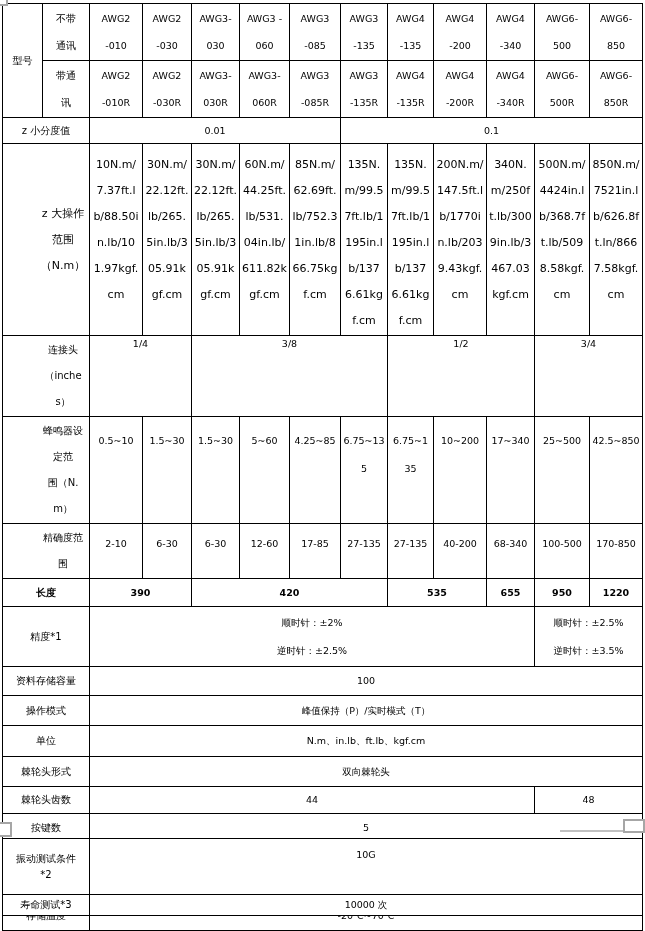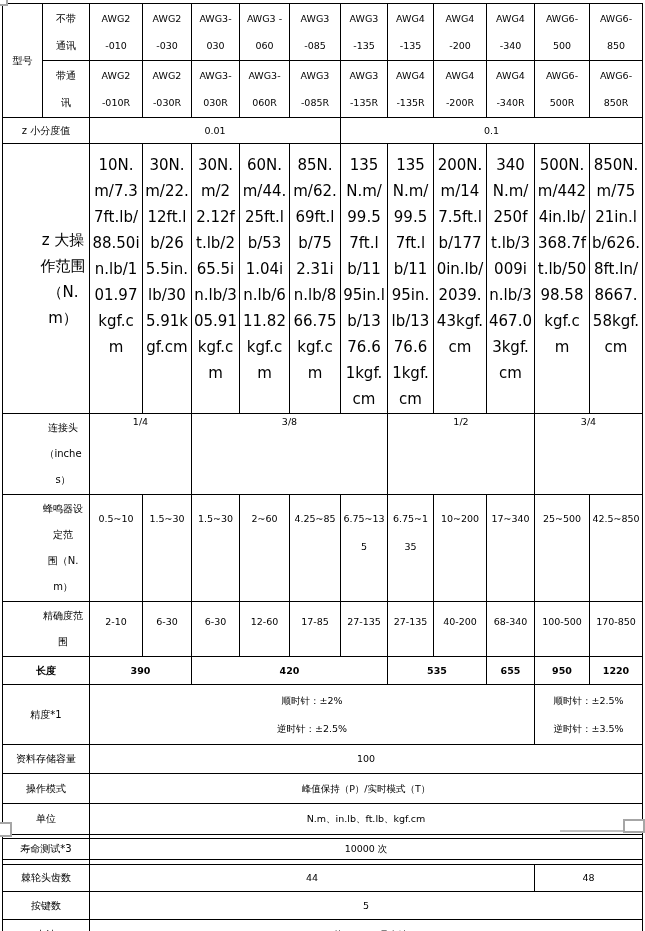--- a/index.html
+++ b/index.html
@@ -14,21 +14,21 @@
     text-align:center;vertical-align:middle;
     font-size:9.5px;line-height:1.6;
     white-space:pre-line;word-break:break-all;
     padding:1px 2px;overflow:hidden;
   }
   #spec-table{top:3px;width:640px;}
   #test-table{top:838px;width:640px;}
 
   .r-model td{height:54px;line-height:27px;}
   .r-mindiv td{height:23px;}
-  .r-range td{height:177px;vertical-align:top;padding-top:8px;line-height:26px;font-size:15px;}
+  .r-range td{height:177px;vertical-align:top;padding-top:8px;line-height:26px;font-size:11px;}
   .r-conn td{height:54px;vertical-align:top;padding-top:0;}
   .r-buzz td{height:73px;vertical-align:top;padding-top:10px;line-height:28px;}
   .r-acc td{height:42px;vertical-align:top;padding-top:10px;line-height:20px;}
   .r-len td{height:25px;font-weight:bold;}
   .r-prec td{height:57px;line-height:28px;}
   .r-simple td{height:26px;}
   .r-mode td{height:27px;}
   .r-units td{height:28px;}
   .r-rtype td{height:27px;}
   .r-teeth td{height:24px;}
@@ -151,21 +151,21 @@
     <td colspan="4">3/8</td>
     <td colspan="3">1/2</td>
     <td colspan="2">3/4</td>
   </tr>
   <tr class="r-buzz">
     <td class="lbl" colspan="2">蜂鸣器设定范
 围（N.m）</td>
     <td>0.5~10</td>
     <td>1.5~30</td>
     <td>1.5~30</td>
-    <td>2~60</td>
+    <td>5~60</td>
     <td>4.25~85</td>
     <td>6.75~135</td>
     <td>6.75~135</td>
     <td>10~200</td>
     <td>17~340</td>
     <td>25~500</td>
     <td>42.5~850</td>
   </tr>
   <tr class="r-acc">
     <td class="lbl" colspan="2">精确度范围</td>
@@ -245,18 +245,23 @@
 <div class="handle" id="handle-mid-left"></div>
 <div id="handle-line-right"></div>
 <div class="handle" id="handle-mid-right"></div>
 
 <table id="test-table">
   <colgroup>
     <col style="width:87px">
       <col style="width:553px">
   </colgroup>
   <tbody>
+  <tr class="t-vib">
+    <td class="lbl">振动测试条件
+*2</td>
+    <td style="vertical-align:top;padding-top:8px;">10G</td>
+  </tr>
   <tr class="t-life">
     <td class="lbl">寿命测试*3</td>
     <td>10000 次</td>
   </tr>
 </tbody>
   </table>
 
 </body></html>

